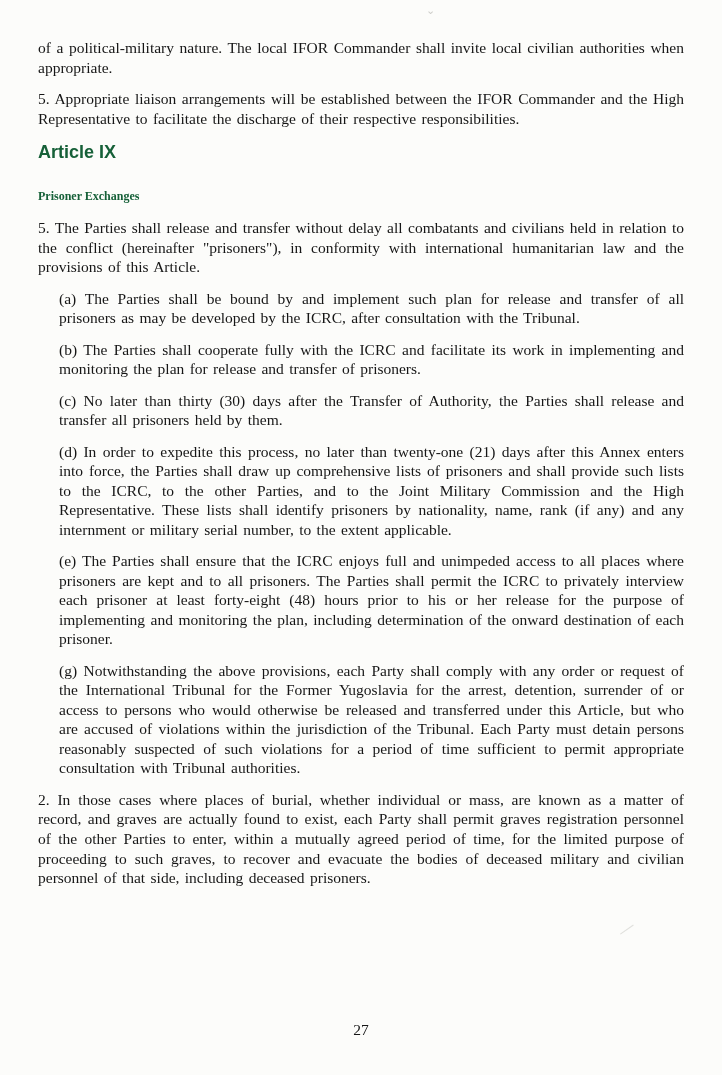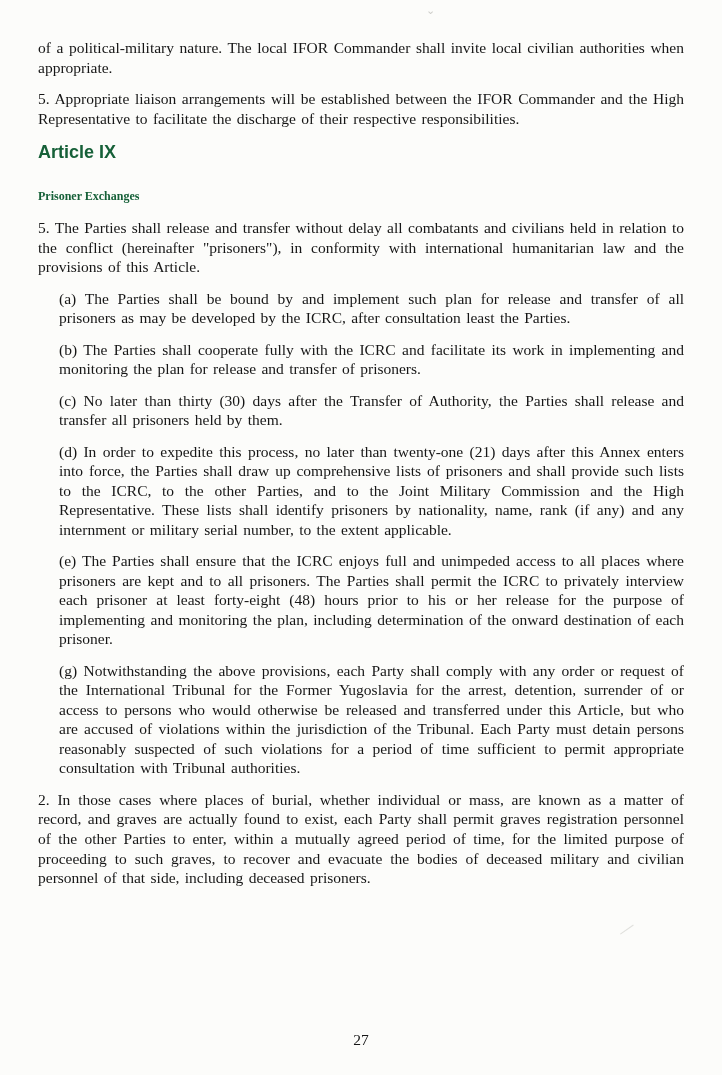--- a/index.html
+++ b/index.html
@@ -40,21 +40,21 @@
     font-family: "Liberation Serif", "DejaVu Serif", serif;
     color: var(--color-heading, #166038);
     font-size: 12px;
     font-weight: bold;
     margin: 16px 0 14px 0;
   }
   .page-number {
     position: absolute;
     left: 0;
     right: 0;
-    bottom: 26px;
+    bottom: 36px;
     text-align: center;
     font-size: 15.5px;
     color: var(--color-text, #161616);
   }
   
   .artifact {
     position: absolute;
     pointer-events: none;
     color: #b9b9b4;
   }
@@ -84,21 +84,21 @@
   <p>of a political-military nature. The local IFOR Commander shall invite local civilian authorities when appropriate.</p>
 
   <p>5. Appropriate liaison arrangements will be established between the IFOR Commander and the High Representative to facilitate the discharge of their respective responsibilities.</p>
 
   <h2 class="article-h">Article IX</h2>
 
   <h3 class="section-h">Prisoner Exchanges</h3>
 
   <p>5. The Parties shall release and transfer without delay all combatants and civilians held in relation to the conflict (hereinafter "prisoners"), in conformity with international humanitarian law and the provisions of this Article.</p>
 
-  <p class="sub">(a) The Parties shall be bound by and implement such plan for release and transfer of all prisoners as may be developed by the ICRC, after consultation least the Parties.</p>
+  <p class="sub">(a) The Parties shall be bound by and implement such plan for release and transfer of all prisoners as may be developed by the ICRC, after consultation with the Tribunal.</p>
 
   <p class="sub">(b) The Parties shall cooperate fully with the ICRC and facilitate its work in implementing and monitoring the plan for release and transfer of prisoners.</p>
 
   <p class="sub">(c) No later than thirty (30) days after the Transfer of Authority, the Parties shall release and transfer all prisoners held by them.</p>
 
   <p class="sub">(d) In order to expedite this process, no later than twenty-one (21) days after this Annex enters into force, the Parties shall draw up comprehensive lists of prisoners and shall provide such lists to the ICRC, to the other Parties, and to the Joint Military Commission and the High Representative. These lists shall identify prisoners by nationality, name, rank (if any) and any internment or military serial number, to the extent applicable.</p>
 
   <p class="sub">(e) The Parties shall ensure that the ICRC enjoys full and unimpeded access to all places where prisoners are kept and to all prisoners. The Parties shall permit the ICRC to privately interview each prisoner at least forty-eight (48) hours prior to his or her release for the purpose of implementing and monitoring the plan, including determination of the onward destination of each prisoner.</p>
 
 

